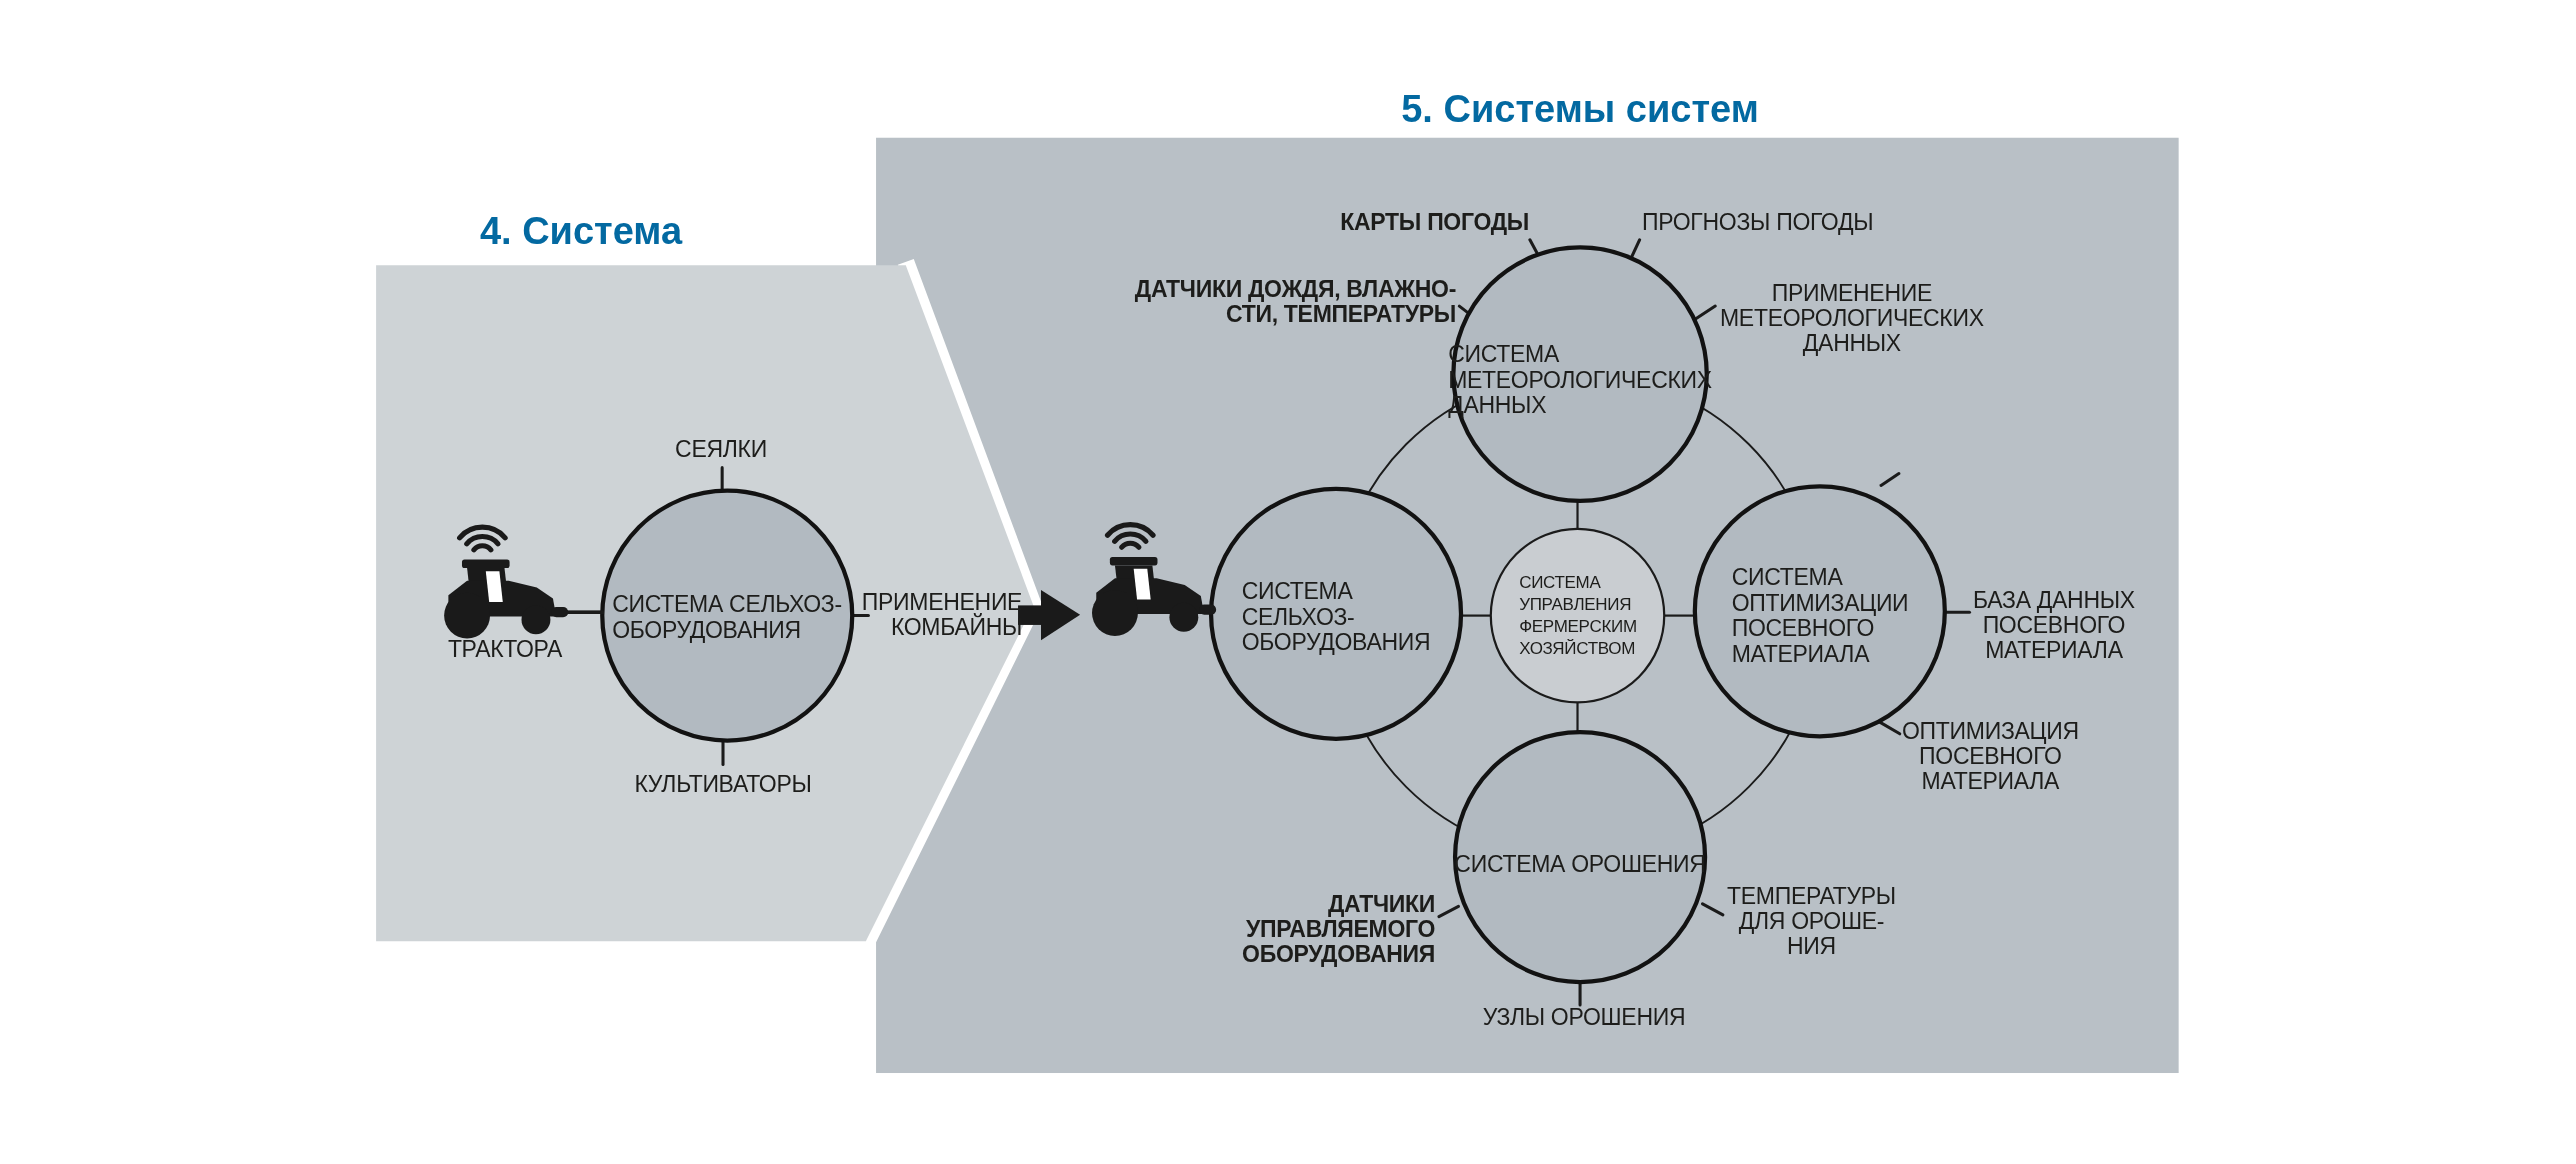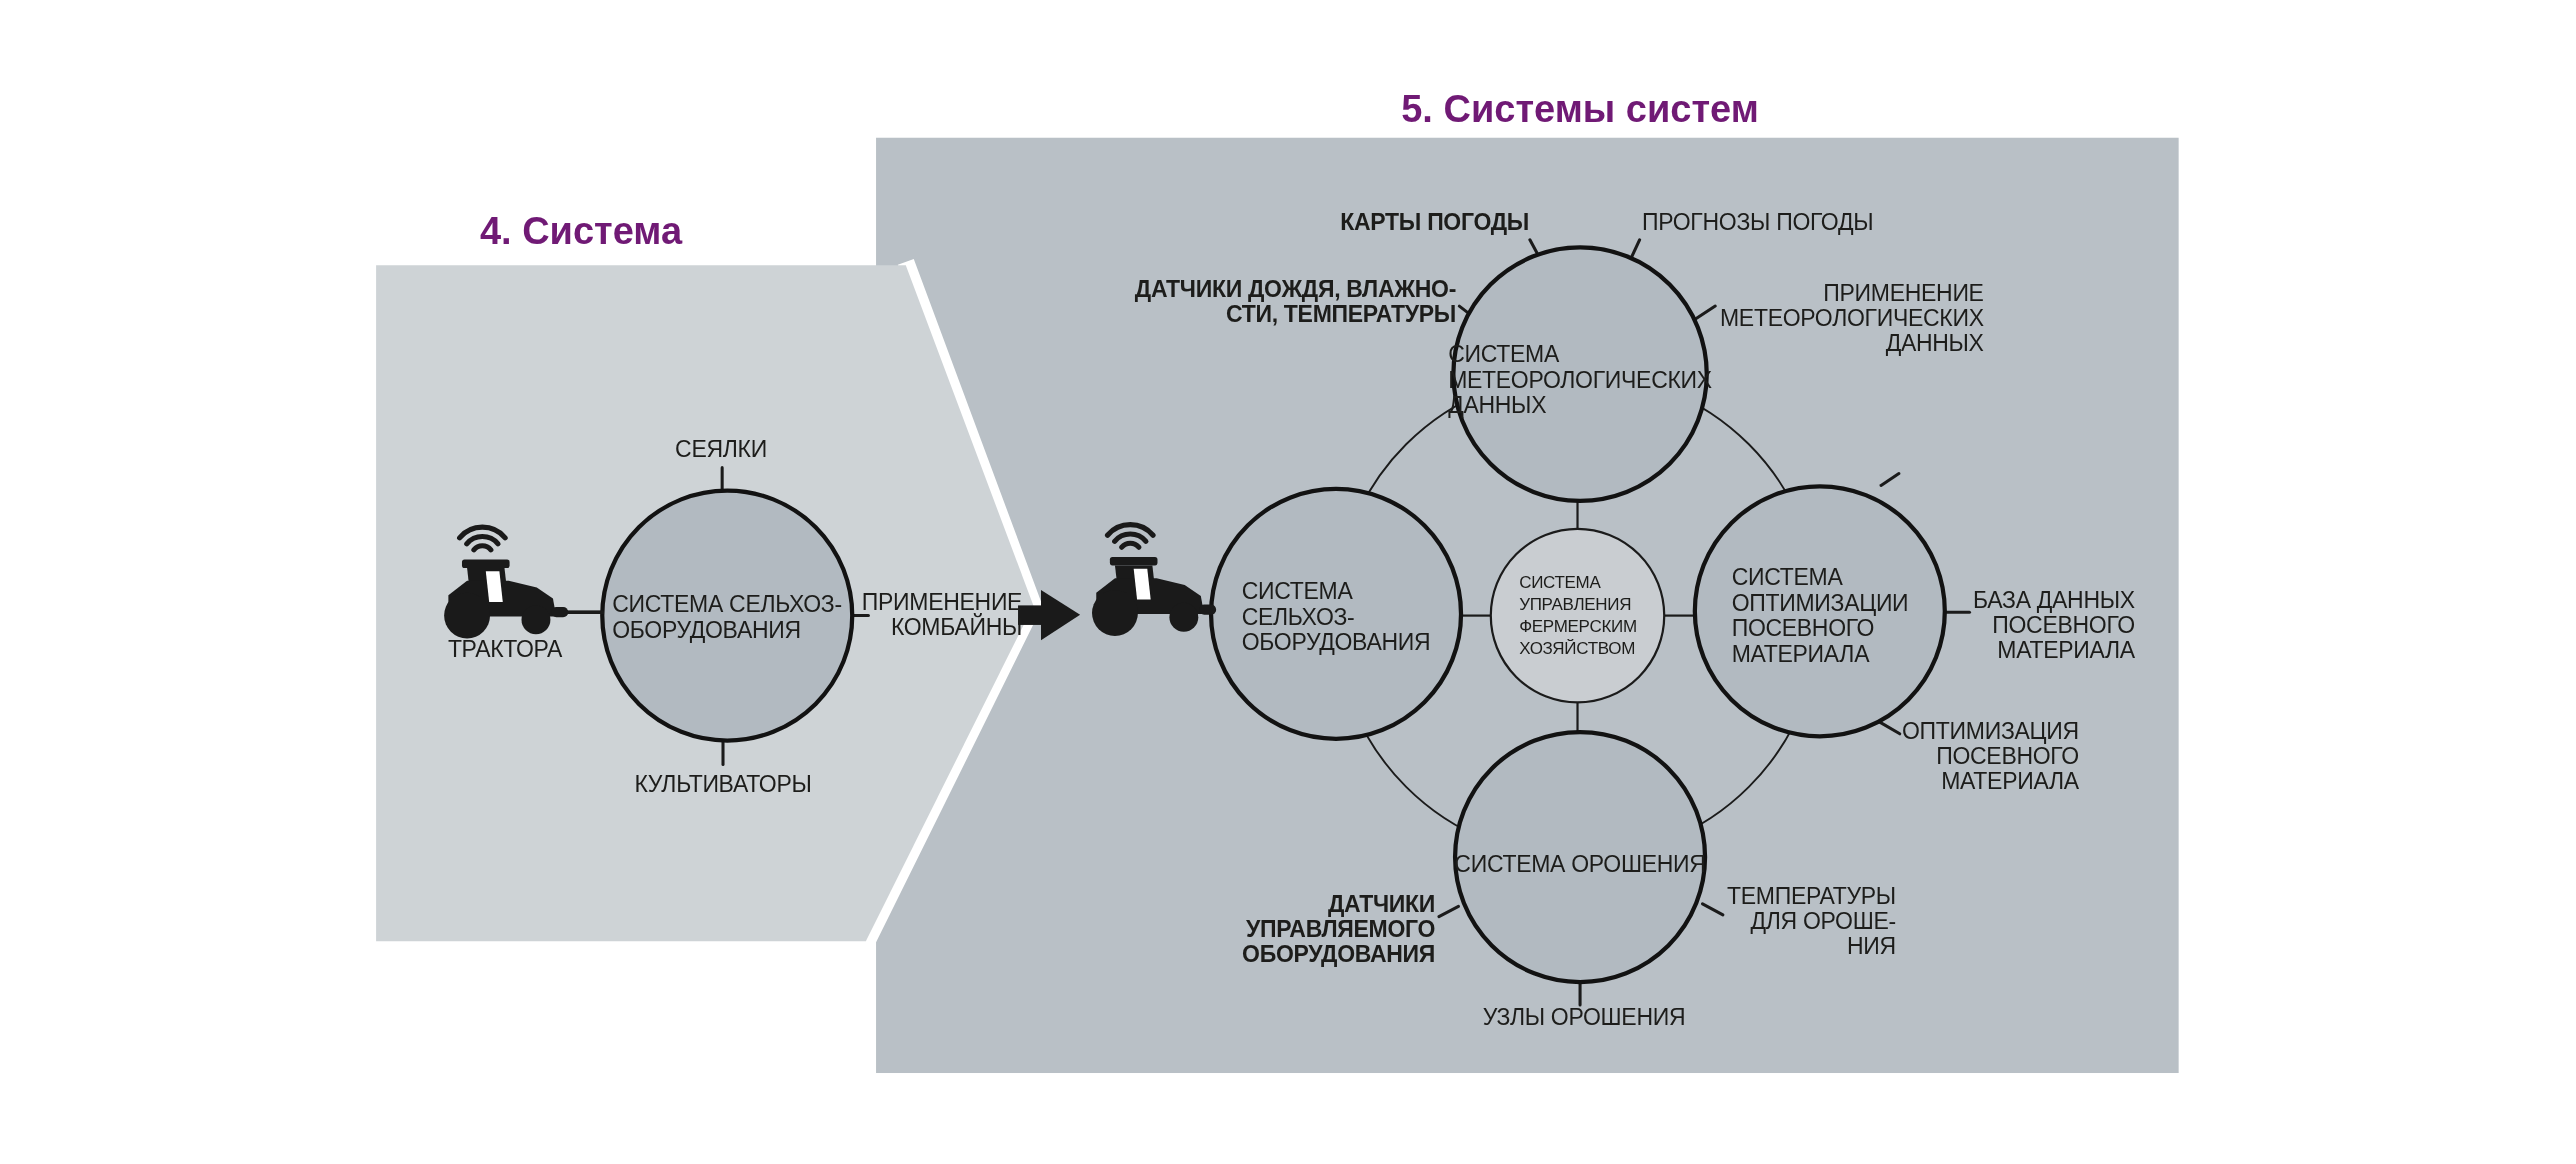--- a/index.html
+++ b/index.html
@@ -22,37 +22,37 @@
   .lbl{
     position:absolute;
     font-size:23px;
     line-height:25px;
     letter-spacing:-0.3px;
     white-space:pre-line;
     color:var(--ink);
   }
   .c{transform:translateX(-50%);text-align:right;}
   .r{transform:translateX(-100%);text-align:right;font-weight:bold;}
-  .l{text-align:right;}
+  .l{text-align:center;}
   .node{
     position:absolute;
     transform:translate(-50%,-50%);
     font-size:23px;line-height:25.5px;
     letter-spacing:-0.3px;
     white-space:pre-line;
     color:var(--ink);
   }
   .node.small{font-size:17px;line-height:22px;}
   .title{
     position:absolute;
     transform:translateX(-50%);
     font-size:38px;line-height:41px;
     font-weight:bold;
     white-space:nowrap;
-    color:#701a75;
+    color:#0369a1;
   }
 </style>
 </head>
 <body>
 
 <div id="stage">
 
   <svg id="layer-svg" width="2576" height="1164" viewBox="0 0 3029 1369">
 
     <rect x="1030" y="162" width="1532" height="1100" fill="var(--dark_panel)"></rect>

